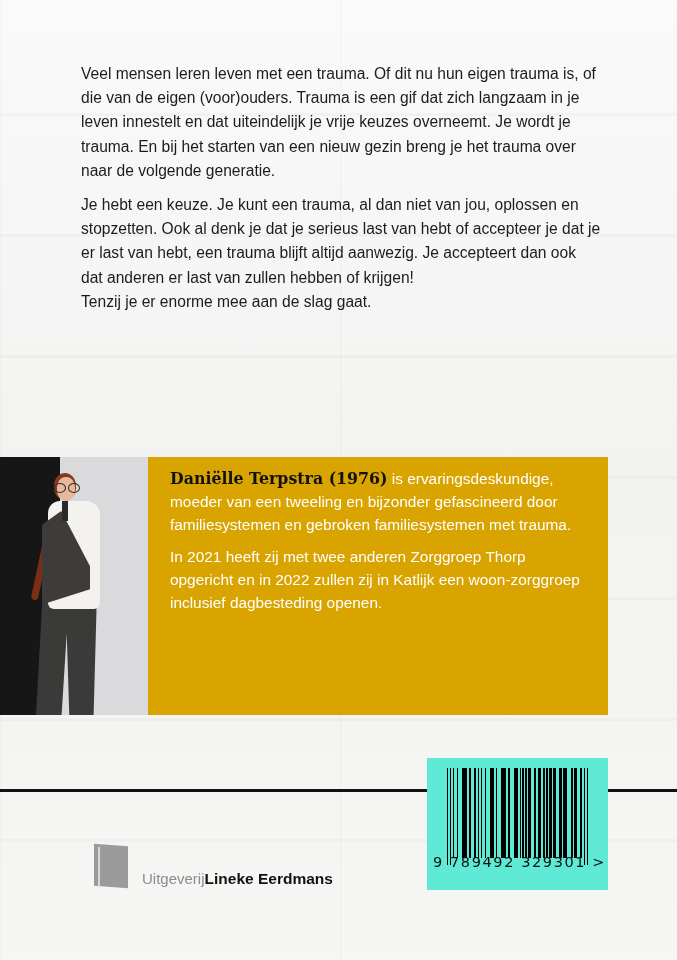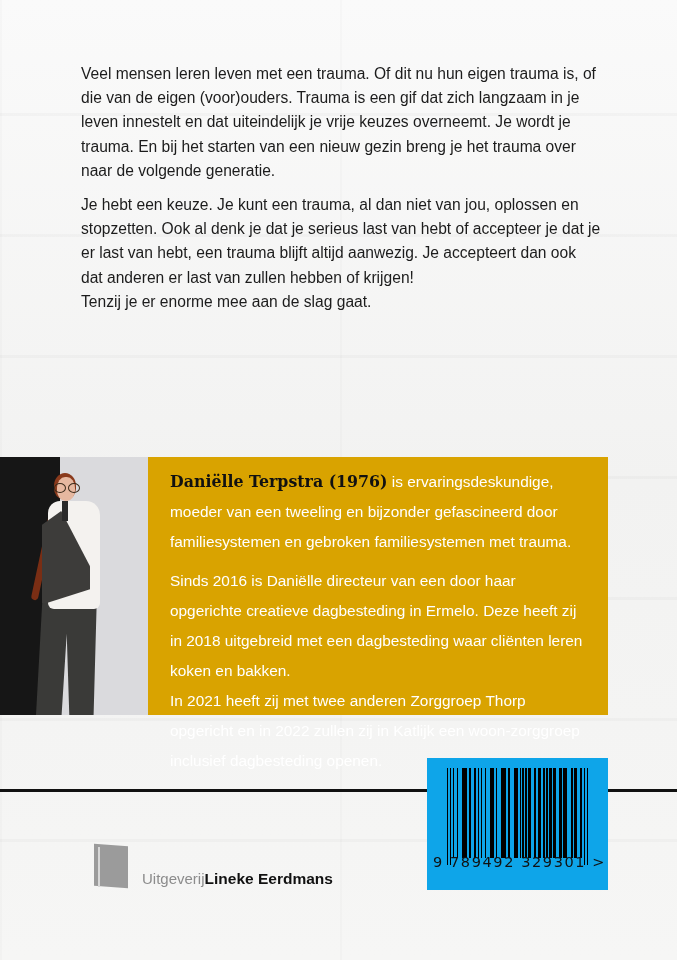--- a/index.html
+++ b/index.html
@@ -46,31 +46,31 @@
   .fig-vest { position: absolute; left: 10px; top: 40px; width: 48px; height: 92px; background: #3d3c3a; clip-path: polygon(0 15%, 40% 0, 100% 60%, 100% 85%, 10% 100%, 0 100%); }
   .fig-tie { position: absolute; left: 30px; top: 30px; width: 6px; height: 20px; background: #2a2a2a; }
   .fig-pants { position: absolute; left: 4px; top: 128px; width: 64px; height: 116px; background: #3a3a38; clip-path: polygon(10% 0, 95% 0, 90% 100%, 52% 100%, 48% 30%, 40% 100%, 0 100%); }
 
   .bio {
     position: absolute; left: 148px; top: 0; width: 460px; height: 258px;
     background: #d9a300;
     color: #ffffff;
     padding: 10px 20px 8px 22px;
     font-size: 15.4px;
-    line-height: 30px;
+    line-height: 23px;
   }
   .bio p { margin-bottom: 9px; }
   .bio p.tight { margin-bottom: 0; }
   .bio .name { font-family: "DejaVu Serif", "Liberation Serif", serif; font-weight: bold; color: #111; font-size: 15.8px; }
 
   .rule { position: absolute; top: 789px; height: 3px; background: #111; }
   .rule.left { left: 0; width: 427px; }
   .rule.right { left: 608px; width: 69px; }
 
-  .barcode-box { position: absolute; left: 427px; top: 758px; width: 181px; height: 132px; background: #0ea5e9; }
+  .barcode-box { position: absolute; left: 427px; top: 758px; width: 181px; height: 132px; background: #5eead4; }
   .bars { position: absolute; left: 20px; top: 10px; width: 142px; height: 97px; display: flex; align-items: flex-start; }
   .bar { background: #000; height: 90px; }
   .bar.guard { height: 97px; }
   .isbn-digits {
     position: absolute; left: 6px; top: 96px; width: 175px;
     font-family: "DejaVu Sans", sans-serif; font-size: 14.5px; letter-spacing: 1.6px; color: #111;
     white-space: pre;
   }
 
   .publisher { position: absolute; left: 92px; top: 845px; display: flex; align-items: flex-end; }
@@ -100,21 +100,20 @@
       <div class="fig-shirt"></div>
       <div class="fig-vest"></div>
       <div class="fig-tie"></div>
       <div class="fig-hair"></div>
       <div class="fig-face"></div>
       <div class="fig-glasses"></div>
     </div>
   </div>
   <div class="bio">
     <p><span class="name">Daniëlle Terpstra (1976)</span><span> is ervaringsdeskundige, moeder van een tweeling en bijzonder gefascineerd door familiesystemen en gebroken familiesystemen met trauma.</span></p>
-    <p class="tight">Sinds 2016 is Daniëlle directeur van een door haar opgerichte creatieve dagbesteding in Ermelo. Deze heeft zij in 2018 uitgebreid met een dagbesteding waar cliënten leren koken en bakken.</p>
     <p>In 2021 heeft zij met twee anderen Zorggroep Thorp opgericht en in 2022 zullen zij in Katlijk een woon-zorggroep inclusief dagbesteding openen.</p>
   </div>
 </div>
 
 <div class="rule left"></div>
 <div class="rule right"></div>
 
 <div class="barcode-box" title="9789492329301">
   <div class="bars" id="bars">
       <span class="bar guard" style="width: 1.40594px; flex: 0 0 auto;"></span>

